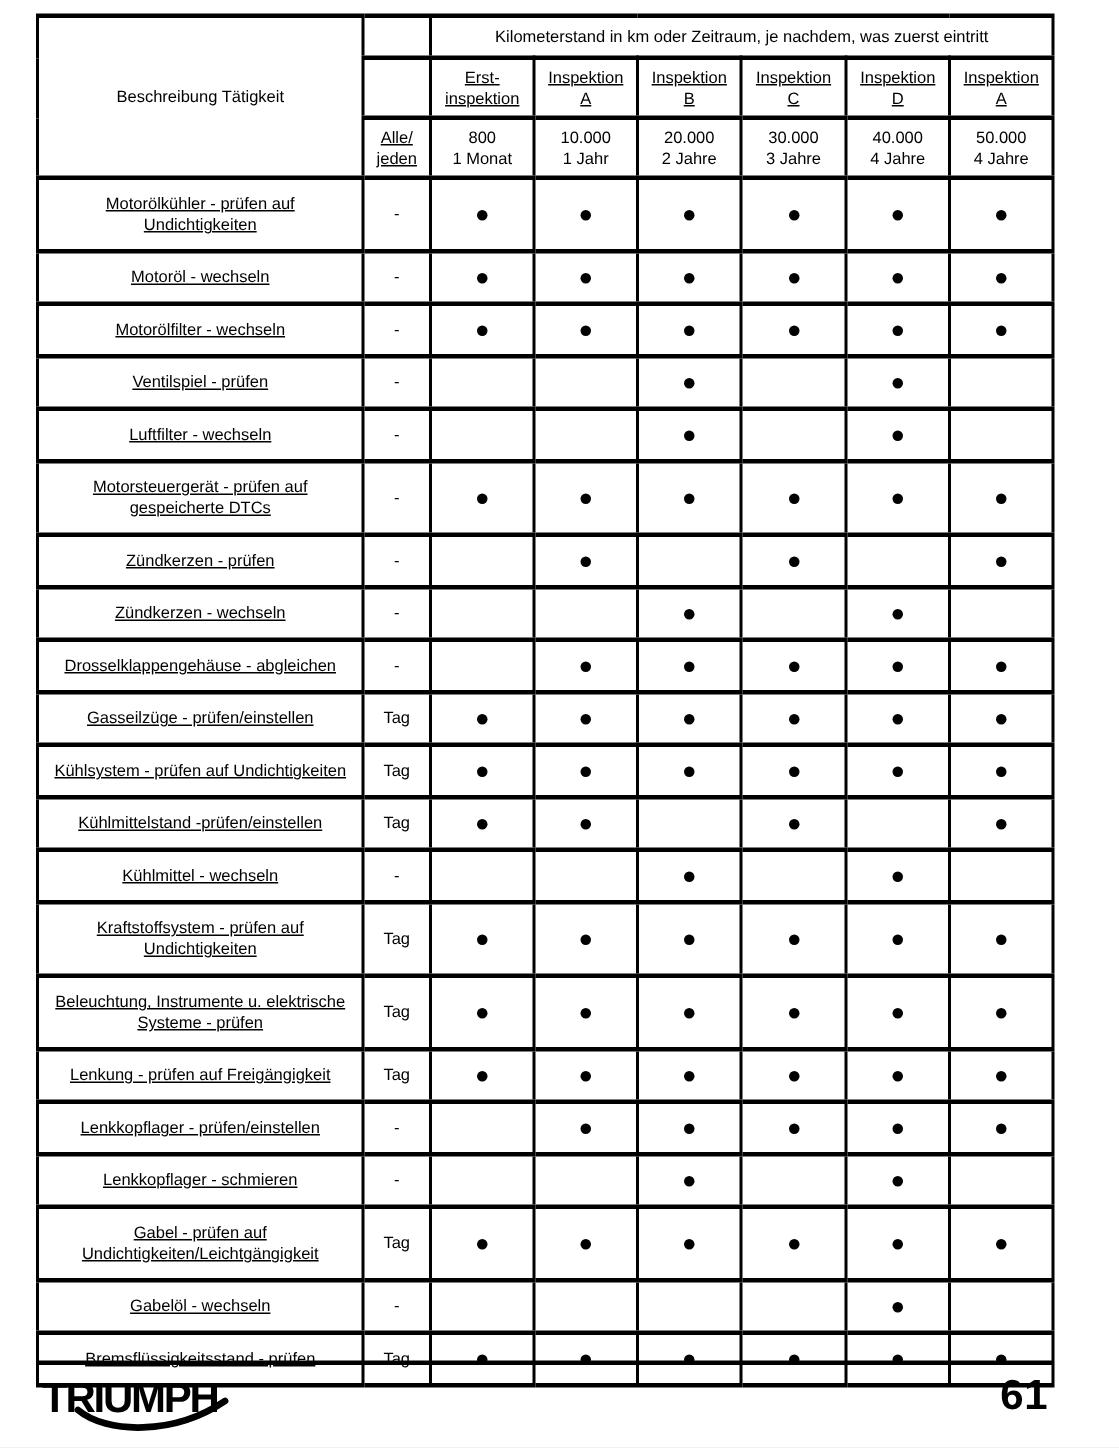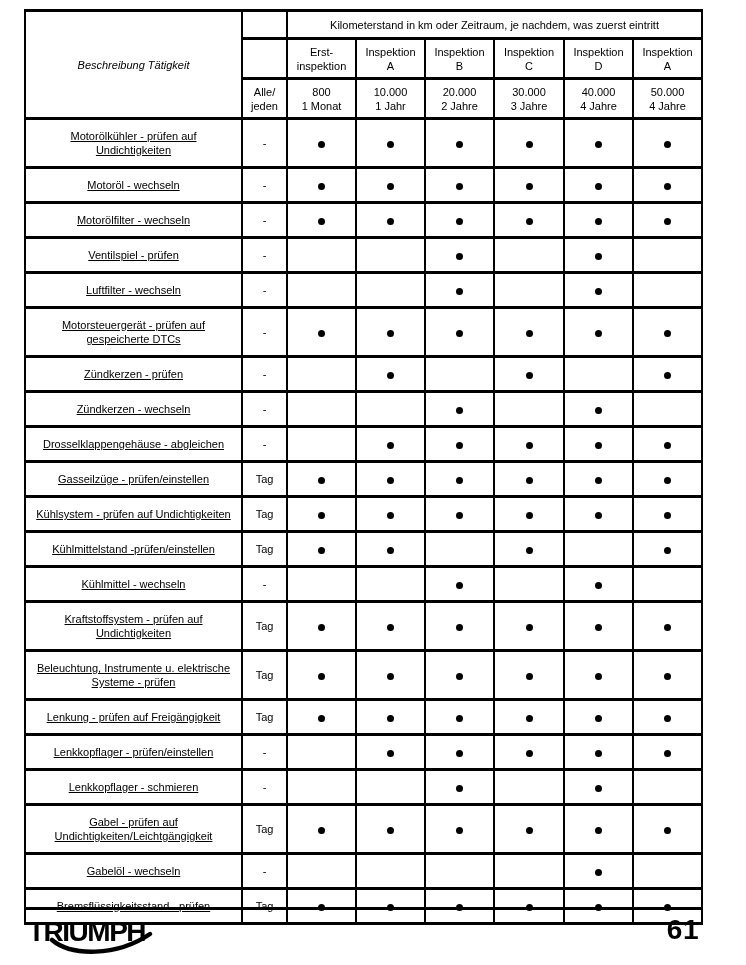--- a/index.html
+++ b/index.html
@@ -12,23 +12,23 @@
   table.sched {
     position:absolute; left:24px; top:9px; width:678px;
     border-collapse:collapse; table-layout:fixed;
   }
   table.sched th, table.sched td {
     border-left:2px solid #000; border-right:2px solid #000;
     border-top:3px solid #000; border-bottom:3px solid #000;
     font-weight:normal; font-size:11px; line-height:14px;
     vertical-align:middle; text-align:center; background:#fff;
   }
-  .corner-cell { vertical-align:top; text-align:left; padding:9px 12px;font-style:italic; }
+  .corner-cell { vertical-align:top; text-align:left; padding:9px 12px; }
   .span-title  { height:28px; padding:4px 22px; }
-  .col-head    { height:40px; white-space:pre-line; padding:4px 2px; }
+  .col-head    { height:40px; white-space:pre-line; padding:4px 2px;text-decoration:underline; }
   .km-head     { height:40px; padding:4px 2px;margin-left:24px; }
   .empty-hcell { height:28px; }
   .interval-head { white-space:pre-line; }
   td.label-cell { text-align:left; padding:9px 8px;text-decoration:underline; }
   td.interval-cell { padding:9px 2px; }
   td.mark-cell { padding:9px 2px; }
   tbody td { height:33px; }
   .dot {
     width:7px; height:7px; border-radius:50%; background:#000;
     display:inline-block; vertical-align:middle;

